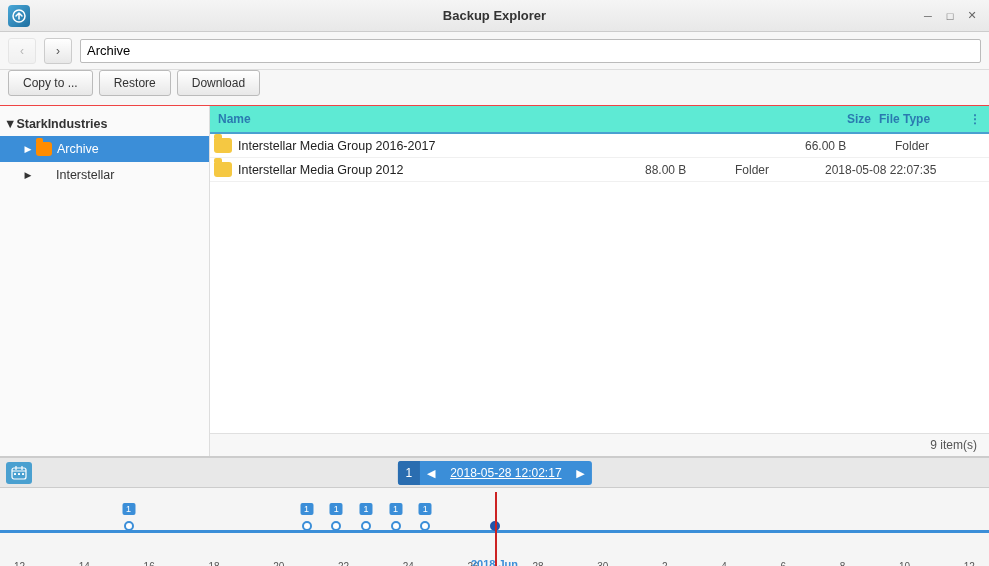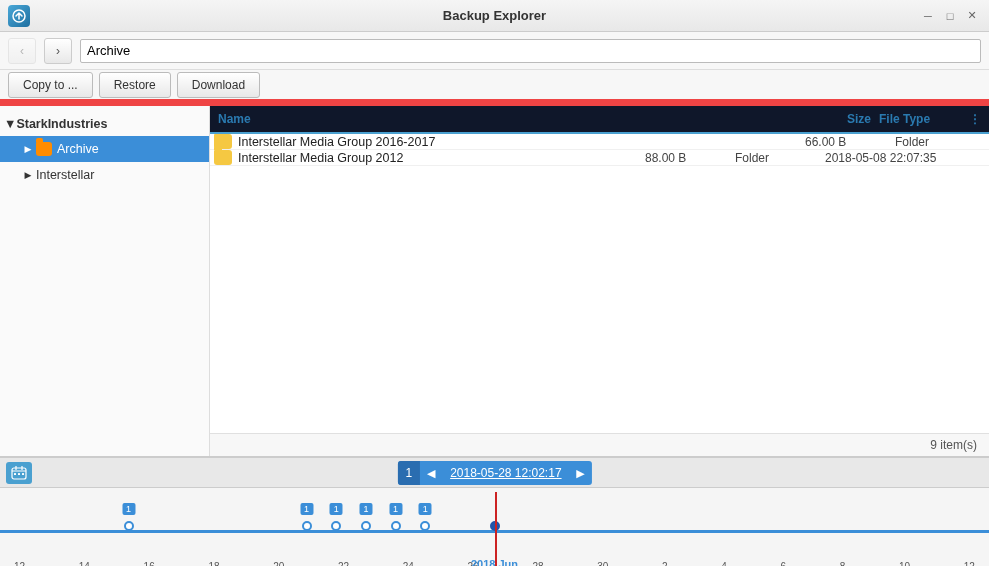--- a/index.html
+++ b/index.html
@@ -61,24 +61,24 @@
       font-size: 13px;
       background: white;
       outline: none;
     }
 
     
     .action-bar {
       background: #f7f7f7;
       height: 36px;
       display: flex;
-      align-items: center;
+      align-items: flex-start;
       gap: 6px;
       padding: 0 8px;
-      border-bottom: 7px solid #ef4444;
+      border-bottom: 1px solid #ef4444;
     }
     .action-btn {
       height: 26px;
       padding: 0 14px;
       border: 1px solid #bbb;
       background: linear-gradient(to bottom, #fff, #e8e8e8);
       border-radius: 3px;
       cursor: pointer;
       font-size: 12px;
       color: #333;
@@ -158,21 +158,21 @@
       flex: 1;
       display: flex;
       flex-direction: column;
       overflow: hidden;
     }
     .file-list-header {
       display: flex;
       align-items: center;
       height: 28px;
       border-bottom: 2px solid #4aa0d0;
-      background: #0f172a;
+      background: #5eead4;
       padding: 0 4px;
     }
     .col-header {
       font-size: 12px;
       font-weight: 600;
       color: #2a7ab0;
       cursor: pointer;
       user-select: none;
       padding: 0 4px;
     }
@@ -183,21 +183,21 @@
     .col-more { width: 20px; text-align: center; }
 
     .file-list-body {
       flex: 1;
       overflow-y: auto;
       background: white;
     }
     .file-row {
       display: flex;
       align-items: center;
-      height: 16px;
+      height: 24px;
       padding: 0 4px;
       border-bottom: 1px solid #f0f0f0;
       cursor: pointer;
     }
     .file-folder-icon {
       width: 18px; height: 15px;
       background: #f5c842;
       border-radius: 1px 3px 3px 3px;
       position: relative;
       margin-right: 6px;
@@ -311,21 +311,21 @@
       <span class="arrow">▼</span>
       <span>StarkIndustries</span>
     </div>
     <div class="tree-item selected" style="padding-left: 20px;">
       <span class="arrow" style="color:white;">▶</span>
       <div class="folder-icon"></div>
       <span class="tree-label">Archive</span>
     </div>
     <div class="tree-item" style="padding-left: 20px;">
       <span class="arrow">▶</span>
-      <span class="tree-label" style="margin-left:0;">Interstellar</span>
+      <span class="tree-label" style="margin-left:20px;">Interstellar</span>
     </div>
   </div>
 
   <div class="file-list">
     <div class="file-list-header">
       <span class="col-header col-name">Name</span>
       <span class="col-header col-size">Size</span>
       <span class="col-header col-type">File Type</span>
       <span class="col-header col-more">⋮</span>
     </div>

